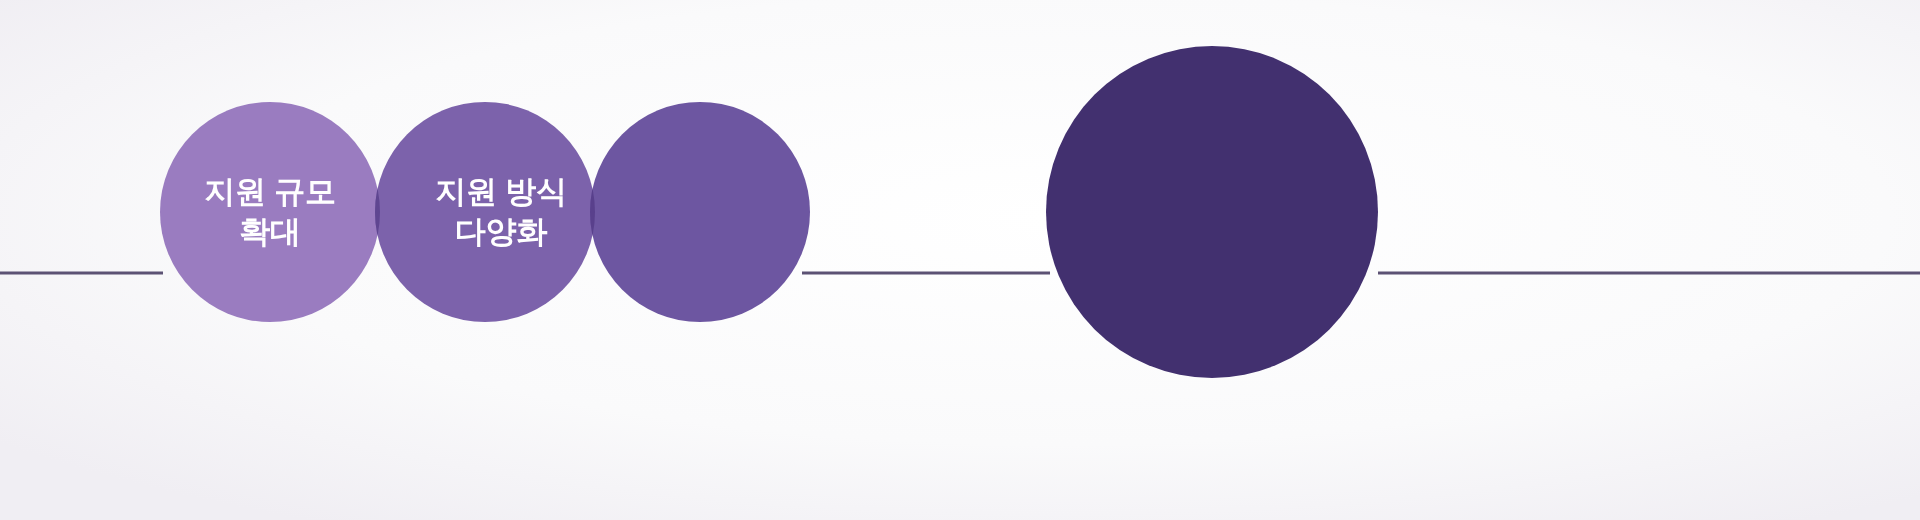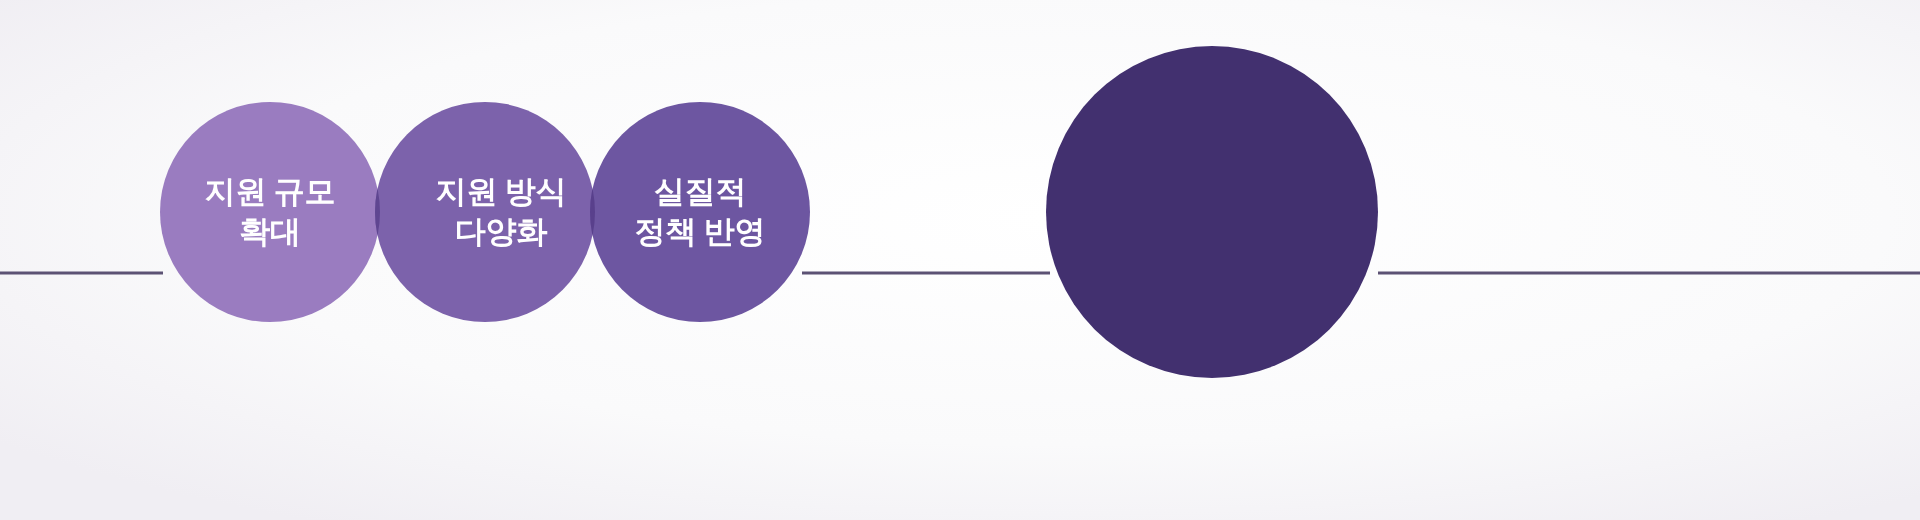--- a/index.html
+++ b/index.html
@@ -5,21 +5,21 @@
   html, body {
     margin: 0;
     padding: 0;
     background: #ffffff;
   }
   #canvas {
     position: relative;
     width: 1920px;
     height: 520px;
     overflow: hidden;
-    font-family: Liberation Serif, serif;
+    font-family: Liberation Sans, sans-serif;
     background: #f7f6f7;
     background-image:
       radial-gradient(ellipse 900px 520px at 58% 45%, #fdfdfe 0%, #f8f7f9 55%, #f2f0f4 100%);
   }
   #bg-svg, #diagram-svg {
     position: absolute;
     left: 0;
     top: 0;
     width: 1920px;
     height: 520px;
@@ -101,17 +101,15 @@
   <div class="hit" style="left:375px; top:102px; width:220px; height:220px;"></div>
   <div class="hit" style="left:590px; top:102px; width:220px; height:220px;"></div>
   <div class="hit" style="left:1046px; top:46px; width:332px; height:332px;"></div>
 
   <div class="venn-label" style="left: 155px; top: 171.703px;">지원 규모
 확대</div>
 
   <div class="venn-label" style="left: 386px; top: 171.703px;">지원 방식
 다양화</div>
 
-  <div class="venn-label" style="left: 585px; top: 171.703px;">실질적
-정책 반영</div>
 
 
 </div>
 
 </body></html>

